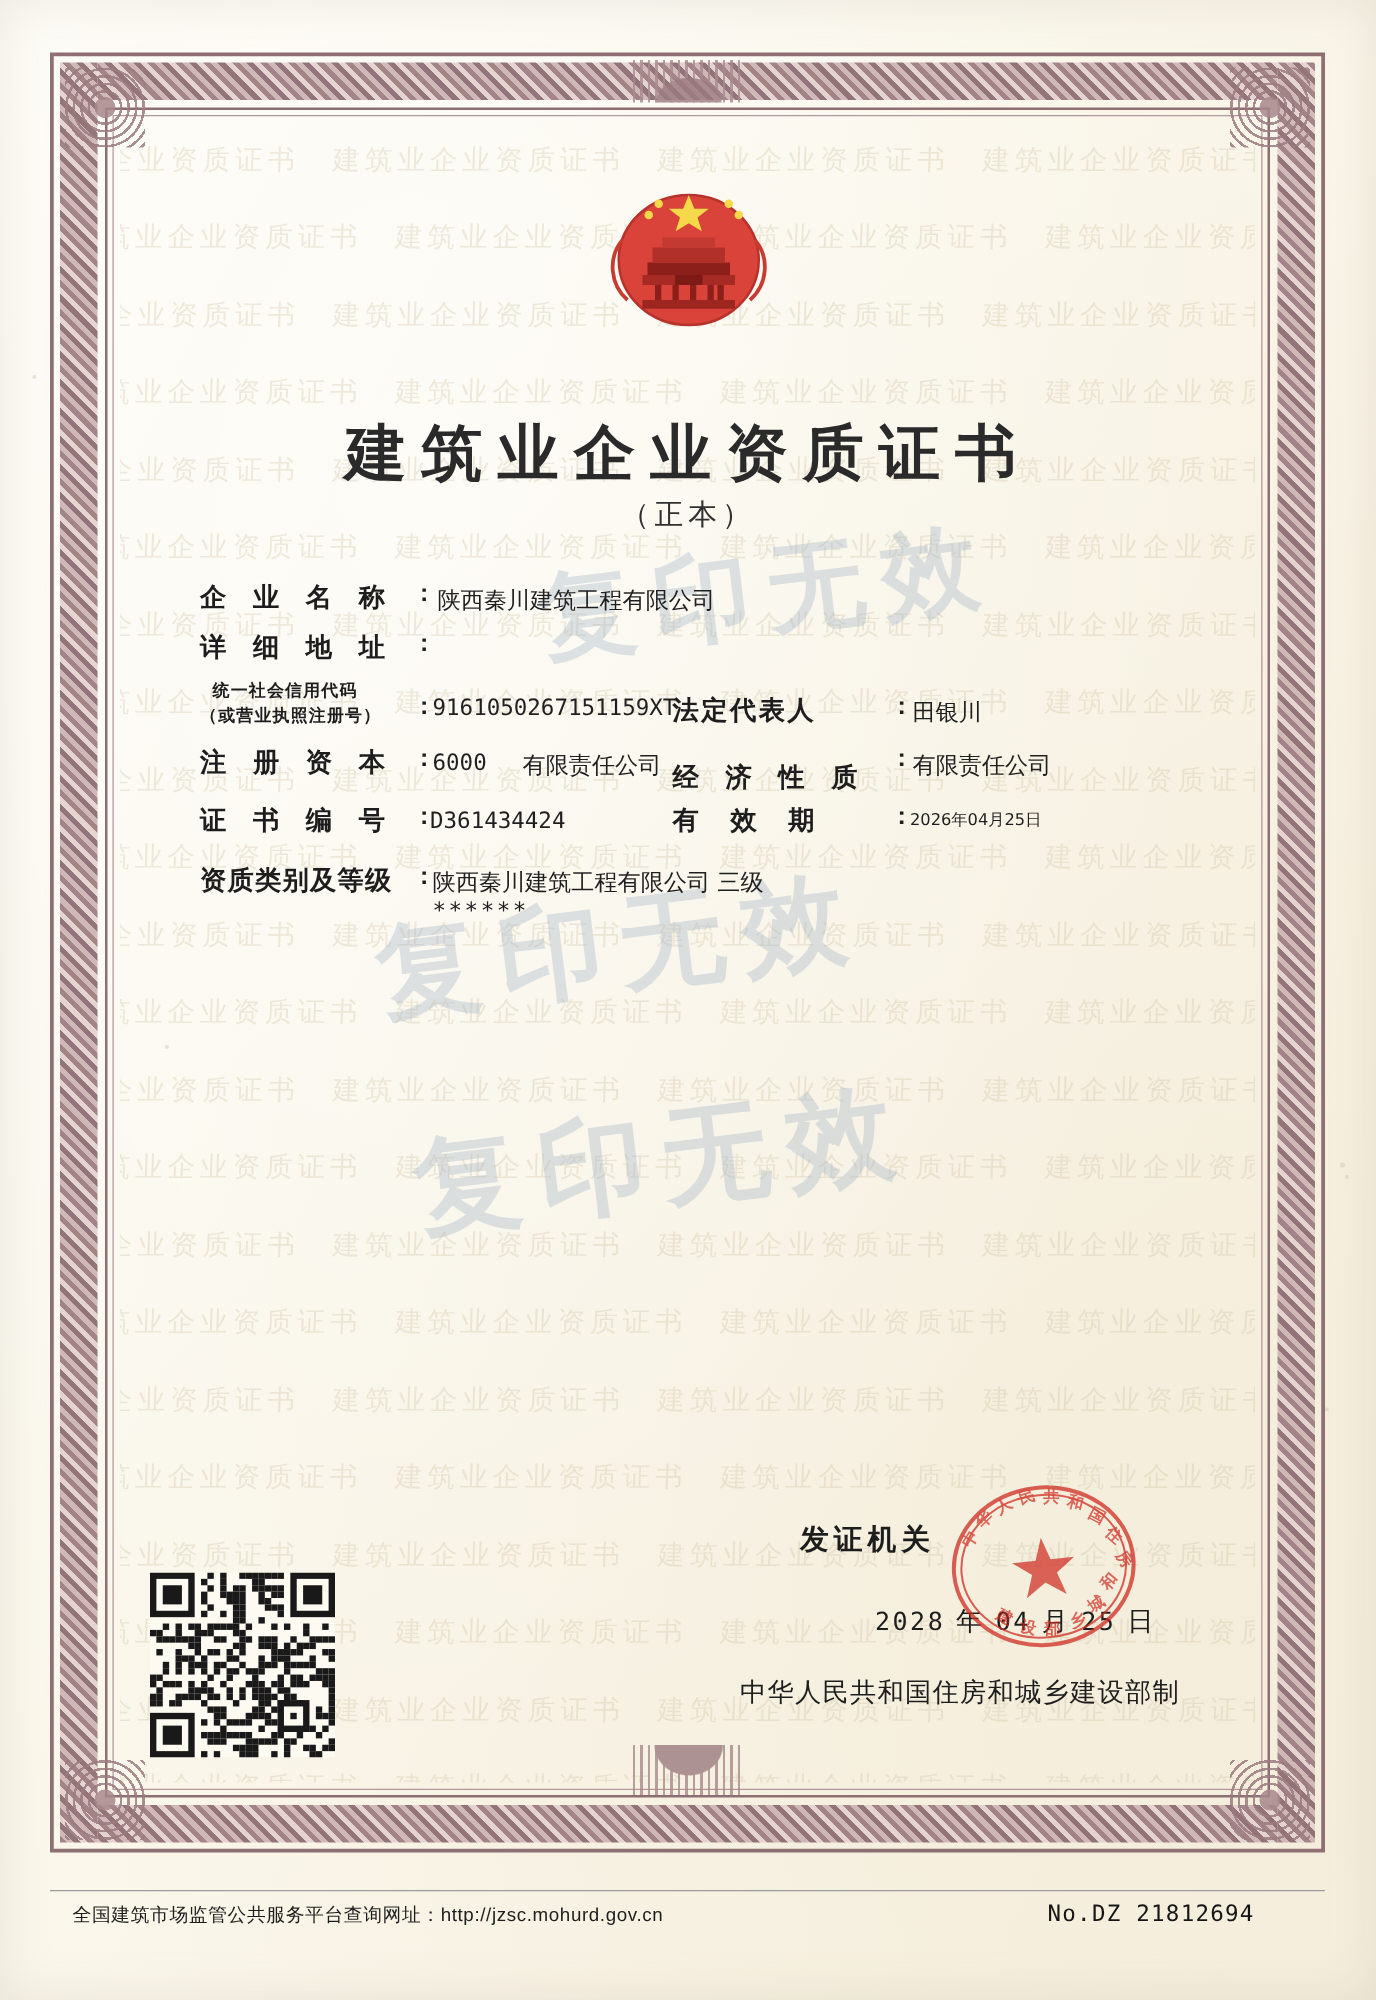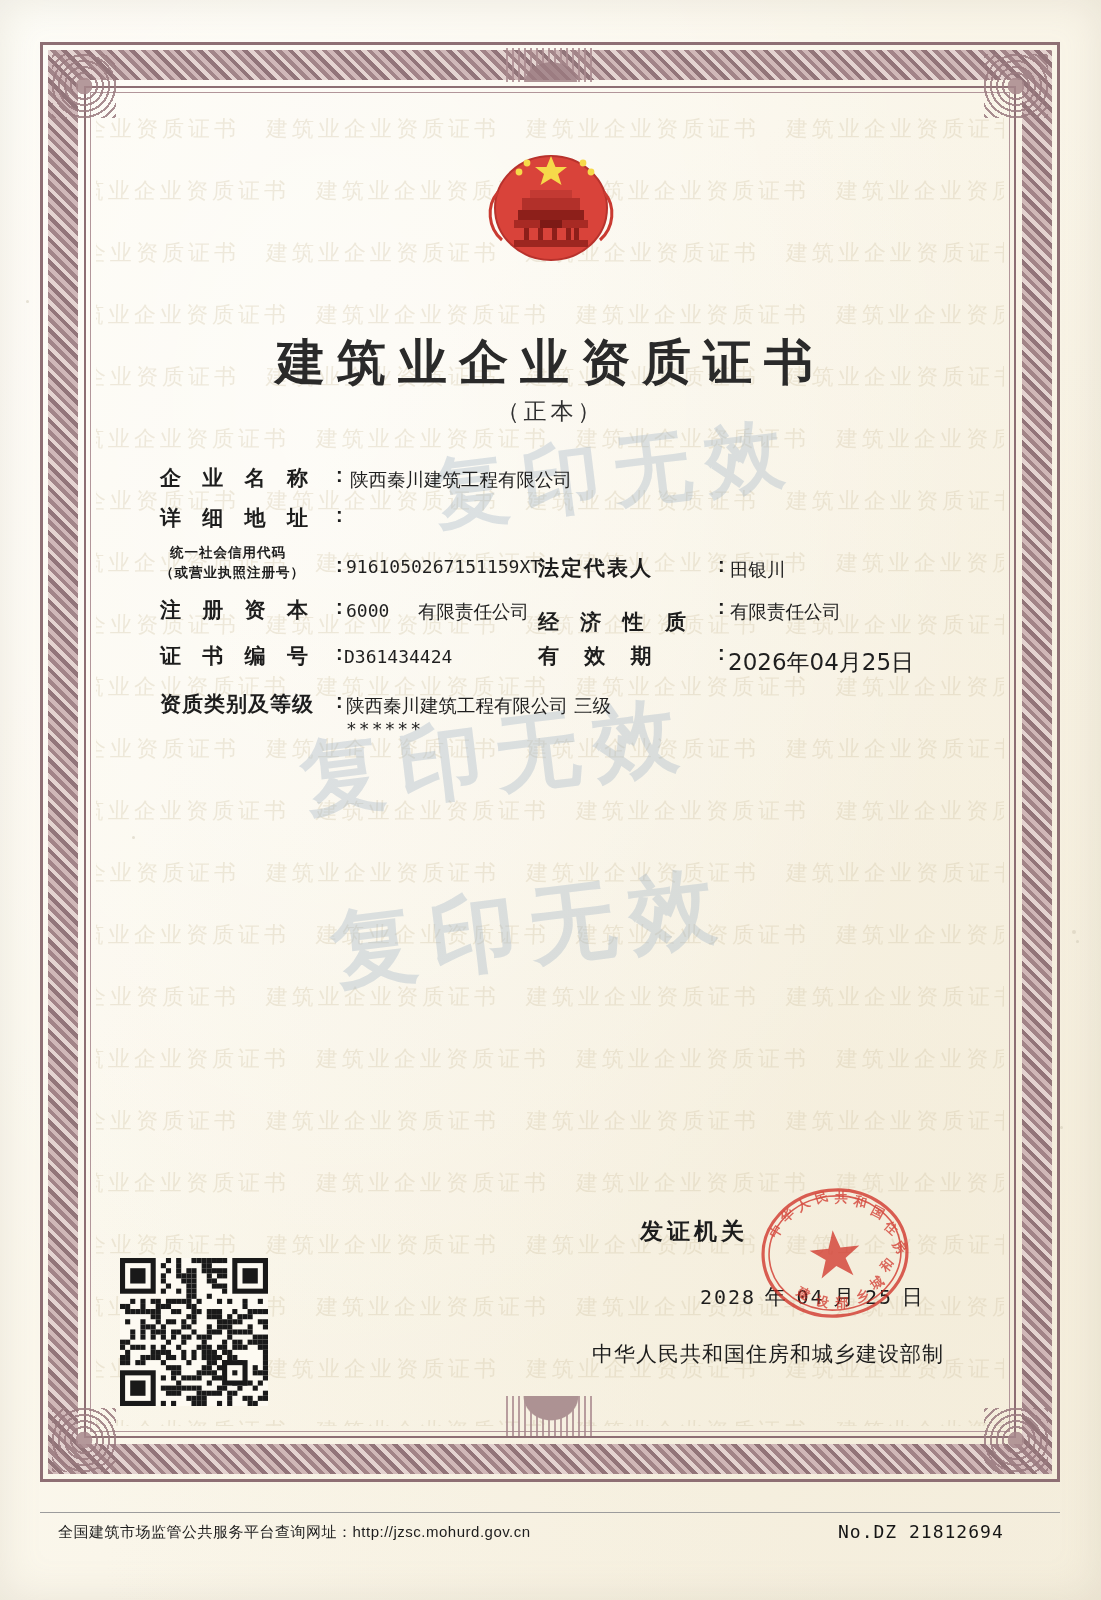--- a/index.html
+++ b/index.html
@@ -422,21 +422,21 @@
       <span class="fvalue" style="left:570px; top:7px">有限责任公司</span>
     </div>
 
     <div class="frow" style="height:48px">
       <span class="flabel lsp" style="left:0; top:2px">证 书 编 号</span>
       <span class="fcolon" style="left:176px; top:2px">:</span>
       <span class="fvalue mono" style="left:184px; top:6px">D361434424</span>
 
       <span class="flabel" style="left:378px; top:2px; letter-spacing:9px">有  效  期</span>
       <span class="fcolon" style="left:558px; top:2px">:</span>
-      <span class="fvalue" style="left:568px; top:7px; font-size:23px">2026年04月25日</span>
+      <span class="fvalue" style="left:568px; top:7px; font-size:13px">2026年04月25日</span>
     </div>
 
     <div class="frow" style="height:60px">
       <span class="flabel" style="left:0; top:2px; letter-spacing:1px">资质类别及等级</span>
       <span class="fcolon" style="left:176px; top:2px">:</span>
       <span class="fvalue" style="left:186px; top:5px">陕西秦川建筑工程有限公司  三级</span>
       <span class="fvalue mono" style="left:186px; top:30px; letter-spacing:2px">******</span>
     </div>
   </div>
 

